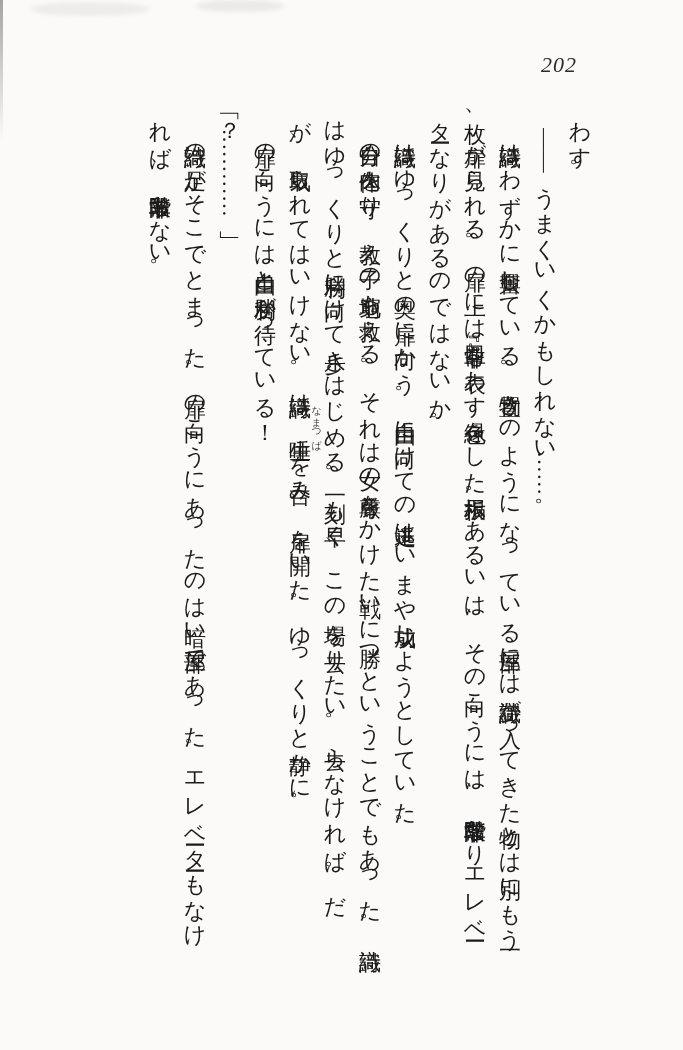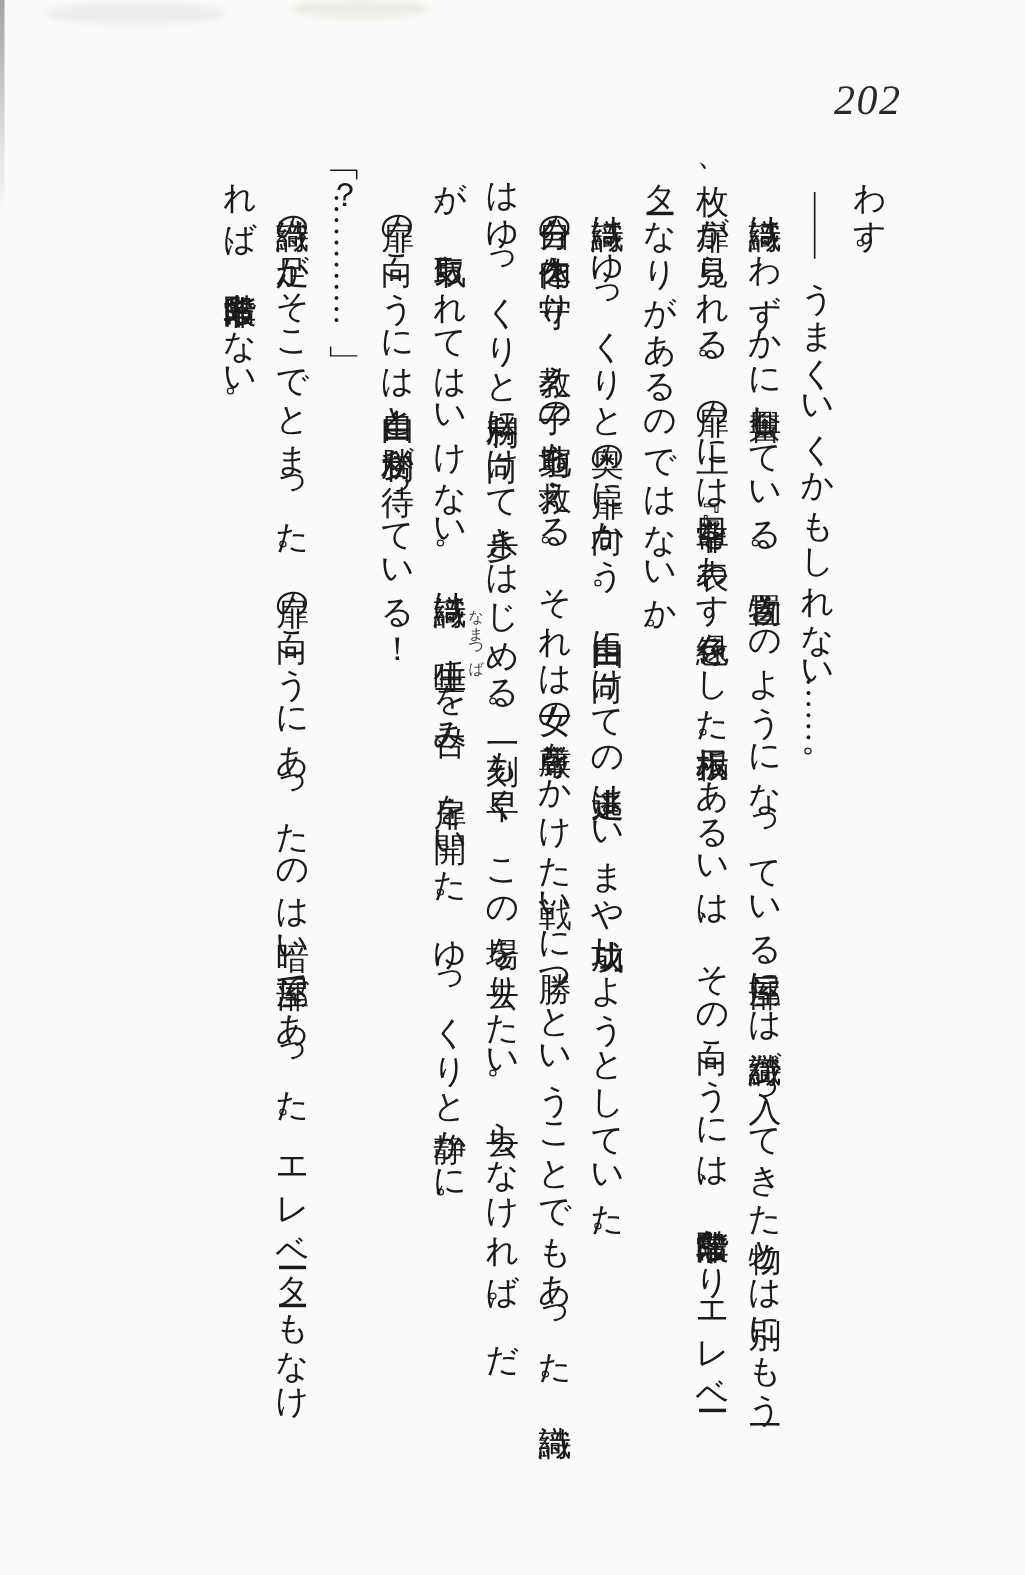--- a/index.html
+++ b/index.html
@@ -39,26 +39,25 @@
     width: 90px; height: 12px;
     background: rgba(120,120,115,.12);
     border-radius: 50%;
     filter: blur(2px);
   }
   .page-number {
     position: absolute;
     top: 52px;
     left: 541px;
     width: 36px;
-    font-size: 28px;
+    font-size: 22px;
     font-style: italic;
     letter-spacing: 1px;
     color: #2a2a2a;
     text-align: left;
-    margin-left: 15px;
   }
   .novel-text {
     position: absolute;
     top: 106px;
     right: 85px;
     height: 836px;
     writing-mode: vertical-rl;
     text-orientation: mixed;
     font-size: 22px;
     line-height: 35px;

